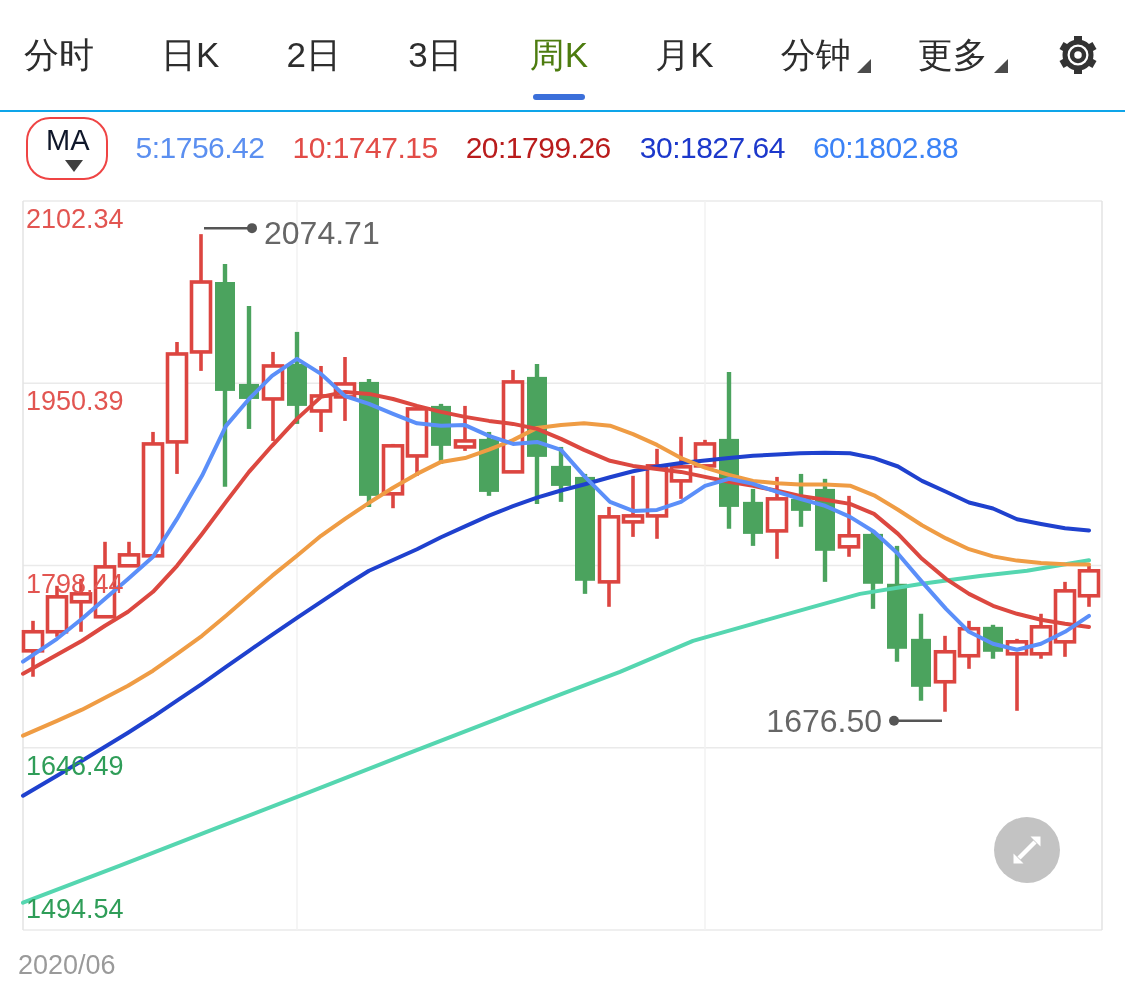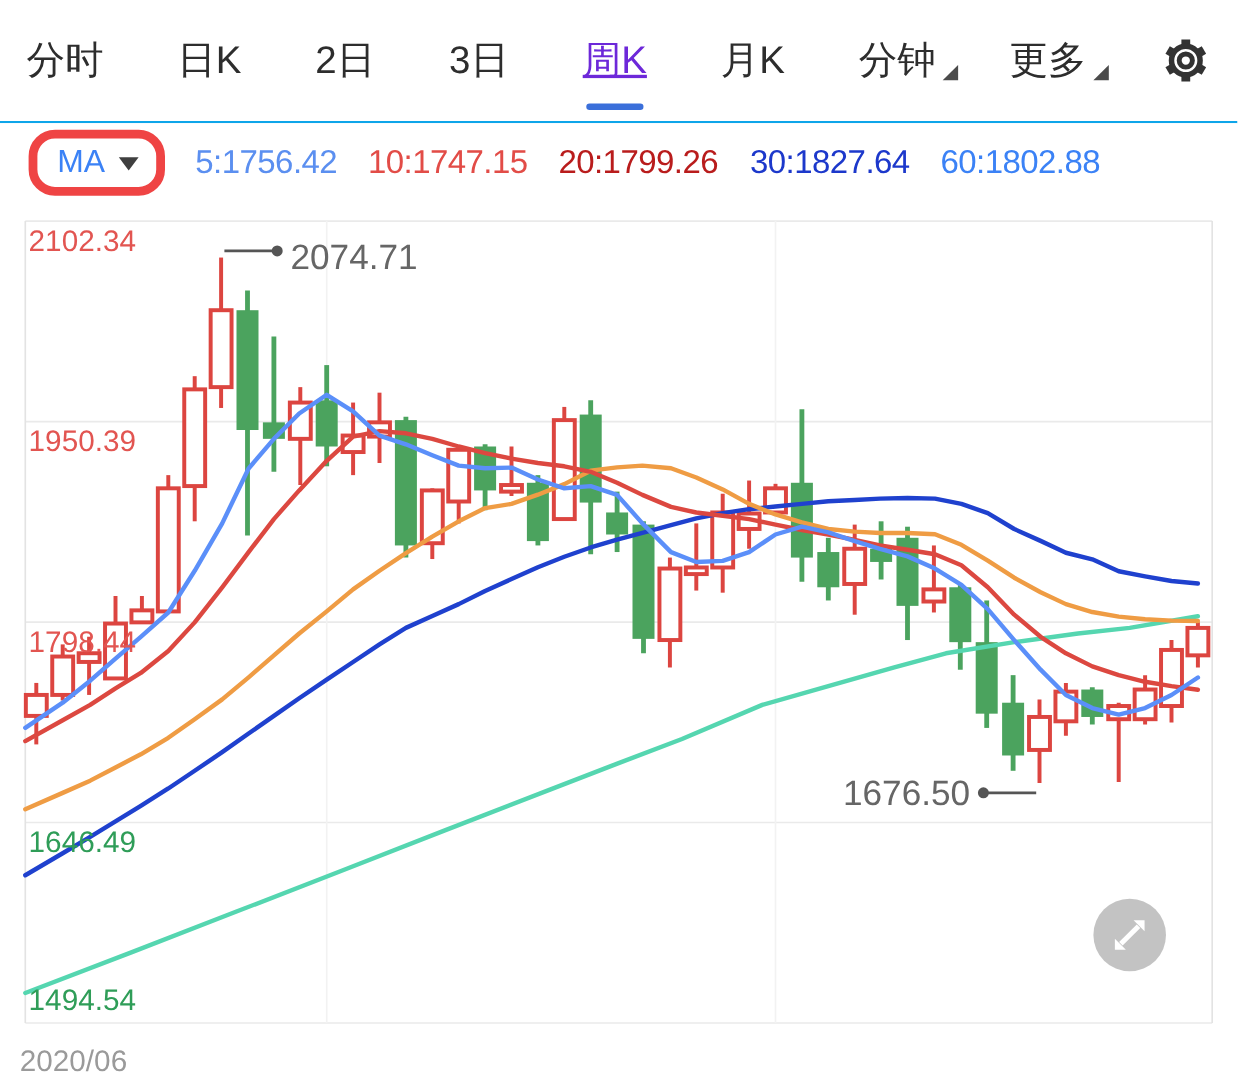--- a/index.html
+++ b/index.html
@@ -2,30 +2,30 @@
 <html><head>
 <meta charset="utf-8">
 <style>
   html,body{margin:0;padding:0;background:#fff;}
   body{width:1125px;height:982px;overflow:hidden;position:relative;
        font-family:"Liberation Sans","DejaVu Sans",sans-serif;-webkit-font-smoothing:antialiased;}
   
   .topbar{position:relative;z-index:3;display:flex;align-items:center;justify-content:space-between;
           height:112px;padding:0 24px;background:#fff;border-bottom:2px solid #0ea5e9;box-sizing:border-box;}
   .tab{position:relative;font-size:35px;color:#2d2d2d;line-height:96px;cursor:pointer;white-space:nowrap;}
-  .tab.active{color:#6d28d9;font-weight:500;text-decoration:underline;}
+  .tab.active{color:#4d7c0f;font-weight:500;}
   .tab.active .underline{position:absolute;left:50%;transform:translateX(-50%);bottom:3px;
           width:52px;height:6px;border-radius:3px;background:#3b6fda;}
   .tri-corner{position:absolute;right:-20px;top:52px;width:0;height:0;
           border-left:14px solid transparent;border-bottom:14px solid #4b4b4b;}
   .gear{display:flex;align-items:center;cursor:pointer;}
   
   .ma-row{position:relative;z-index:3;display:flex;align-items:center;height:72px;padding-left:26px;background:#fff;}
-  .ma-pill{display:flex;align-items:center;border:8px solid #ef4444;border-radius:24px;
-          padding:5px 16px 6px 18px;color:#3b82f6;font-size:29px;cursor:pointer;background:#fff;}
+  .ma-pill{display:flex;align-items:center;border:2px solid #ef4444;border-radius:24px;
+          padding:5px 16px 6px 18px;color:#0f172a;font-size:29px;cursor:pointer;background:#fff;flex-direction:column;}
   .pill-tri{width:0;height:0;border-left:9px solid transparent;border-right:9px solid transparent;
           border-top:12px solid #3f3f3f;margin-left:12px;margin-top:3px;}
   .ma-val{margin-left:28px;font-size:30px;font-weight:500;letter-spacing:-0.5px;}
   
   .chart-wrap{position:relative;width:1125px;height:812px;}
   #chart-svg{position:absolute;left:0;top:0;}
   .expand-btn{position:absolute;left:994px;top:633px;width:66px;height:66px;border-radius:50%;
           background:rgba(185,185,185,0.85);display:flex;align-items:center;justify-content:center;cursor:pointer;z-index:4;}
 </style>
 </head>

